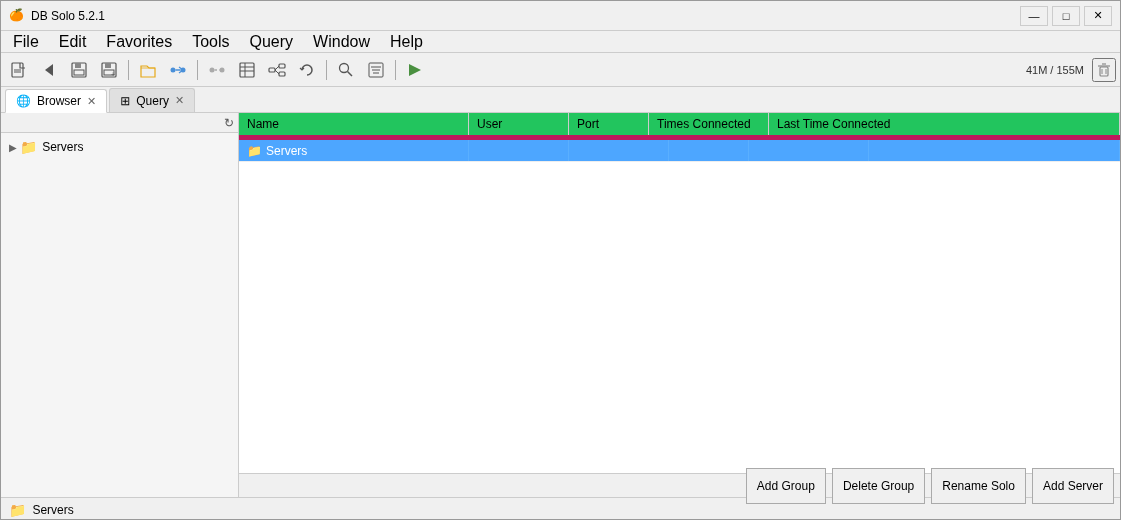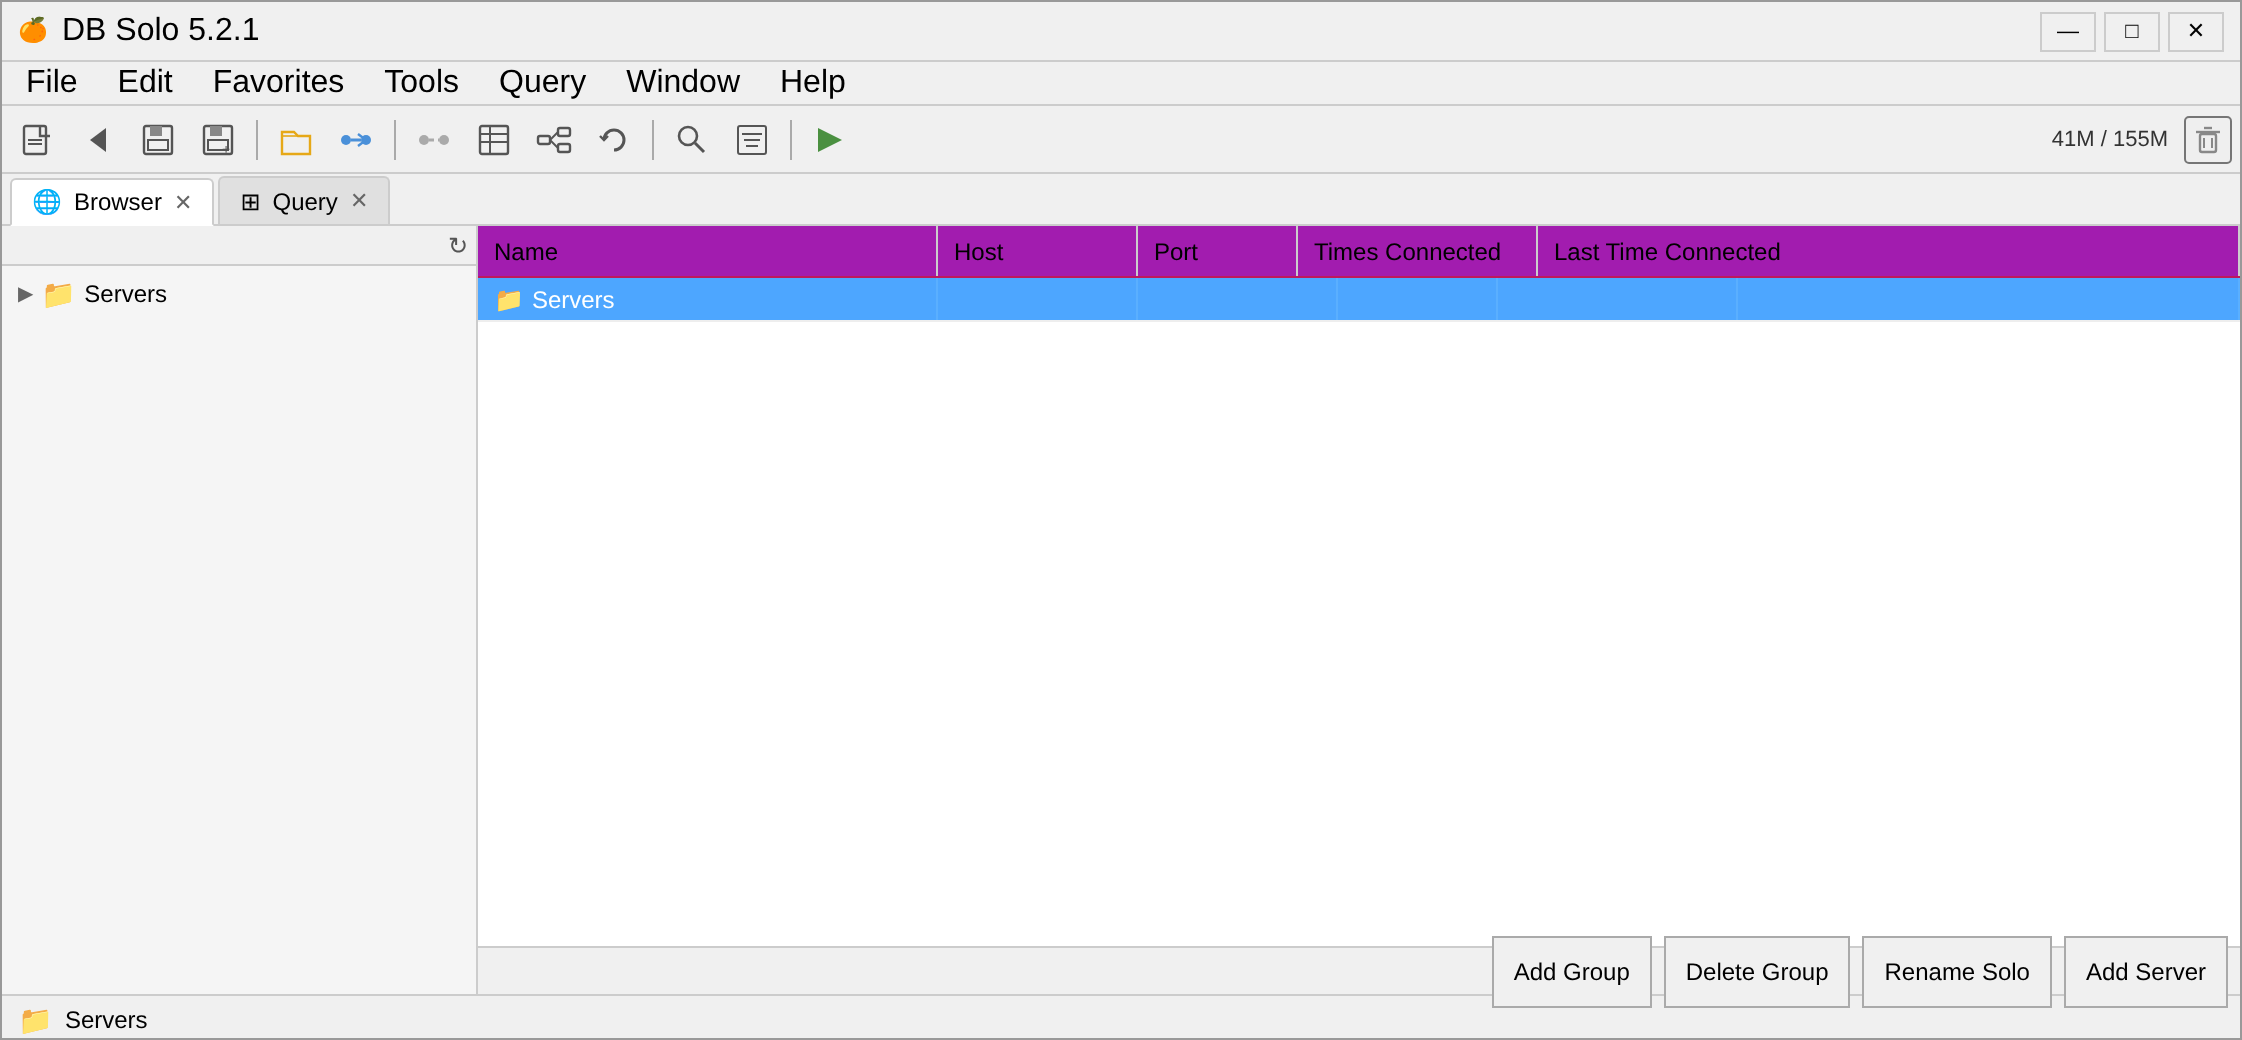--- a/index.html
+++ b/index.html
@@ -26,21 +26,21 @@
     .title-bar-left {
       display: flex;
       align-items: center;
       gap: 6px;
     }
     .app-icon {
       width: 16px;
       height: 16px;
     }
     .title-text {
-      font-size: 16px;
+      font-size: 12px;
       color: #000;
     }
     .window-controls {
       display: flex;
       gap: 4px;
     }
     .win-btn {
       width: 28px;
       height: 20px;
       background: #f0f0f0;
@@ -198,22 +198,22 @@
 
     
     .table-panel {
       flex: 1;
       display: flex;
       flex-direction: column;
       background: #fff;
     }
     .table-header {
       display: flex;
-      background: #a21caf;
-      border-bottom: 1px solid #be185d;
+      background: #22c55e;
+      border-bottom: 5px solid #be185d;
       min-height: 26px;
     }
     .col-header {
       border-right: 1px solid #ccc;
       padding: 4px 8px;
       font-size: 12px;
       font-weight: normal;
       display: flex;
       align-items: center;
     }
@@ -442,21 +442,21 @@
         <span class="tree-arrow">▶</span>
         <span class="folder-icon">📁</span>
         <span class="tree-label">Servers</span>
       </div>
     </div>
   </div>
 
   <div class="table-panel">
     <div class="table-header">
       <div class="col-header col-name">Name</div>
-      <div class="col-header col-host">Host</div>
+      <div class="col-header col-user">User</div>
       <div class="col-header col-port">Port</div>
       <div class="col-header col-times">Times Connected</div>
       <div class="col-header col-last">Last Time Connected</div>
     </div>
     <div class="table-body">
       <div class="table-row selected">
         <div class="table-cell col-name">
           <span class="row-folder-icon">📁</span>
           <span>Servers</span>
         </div>

